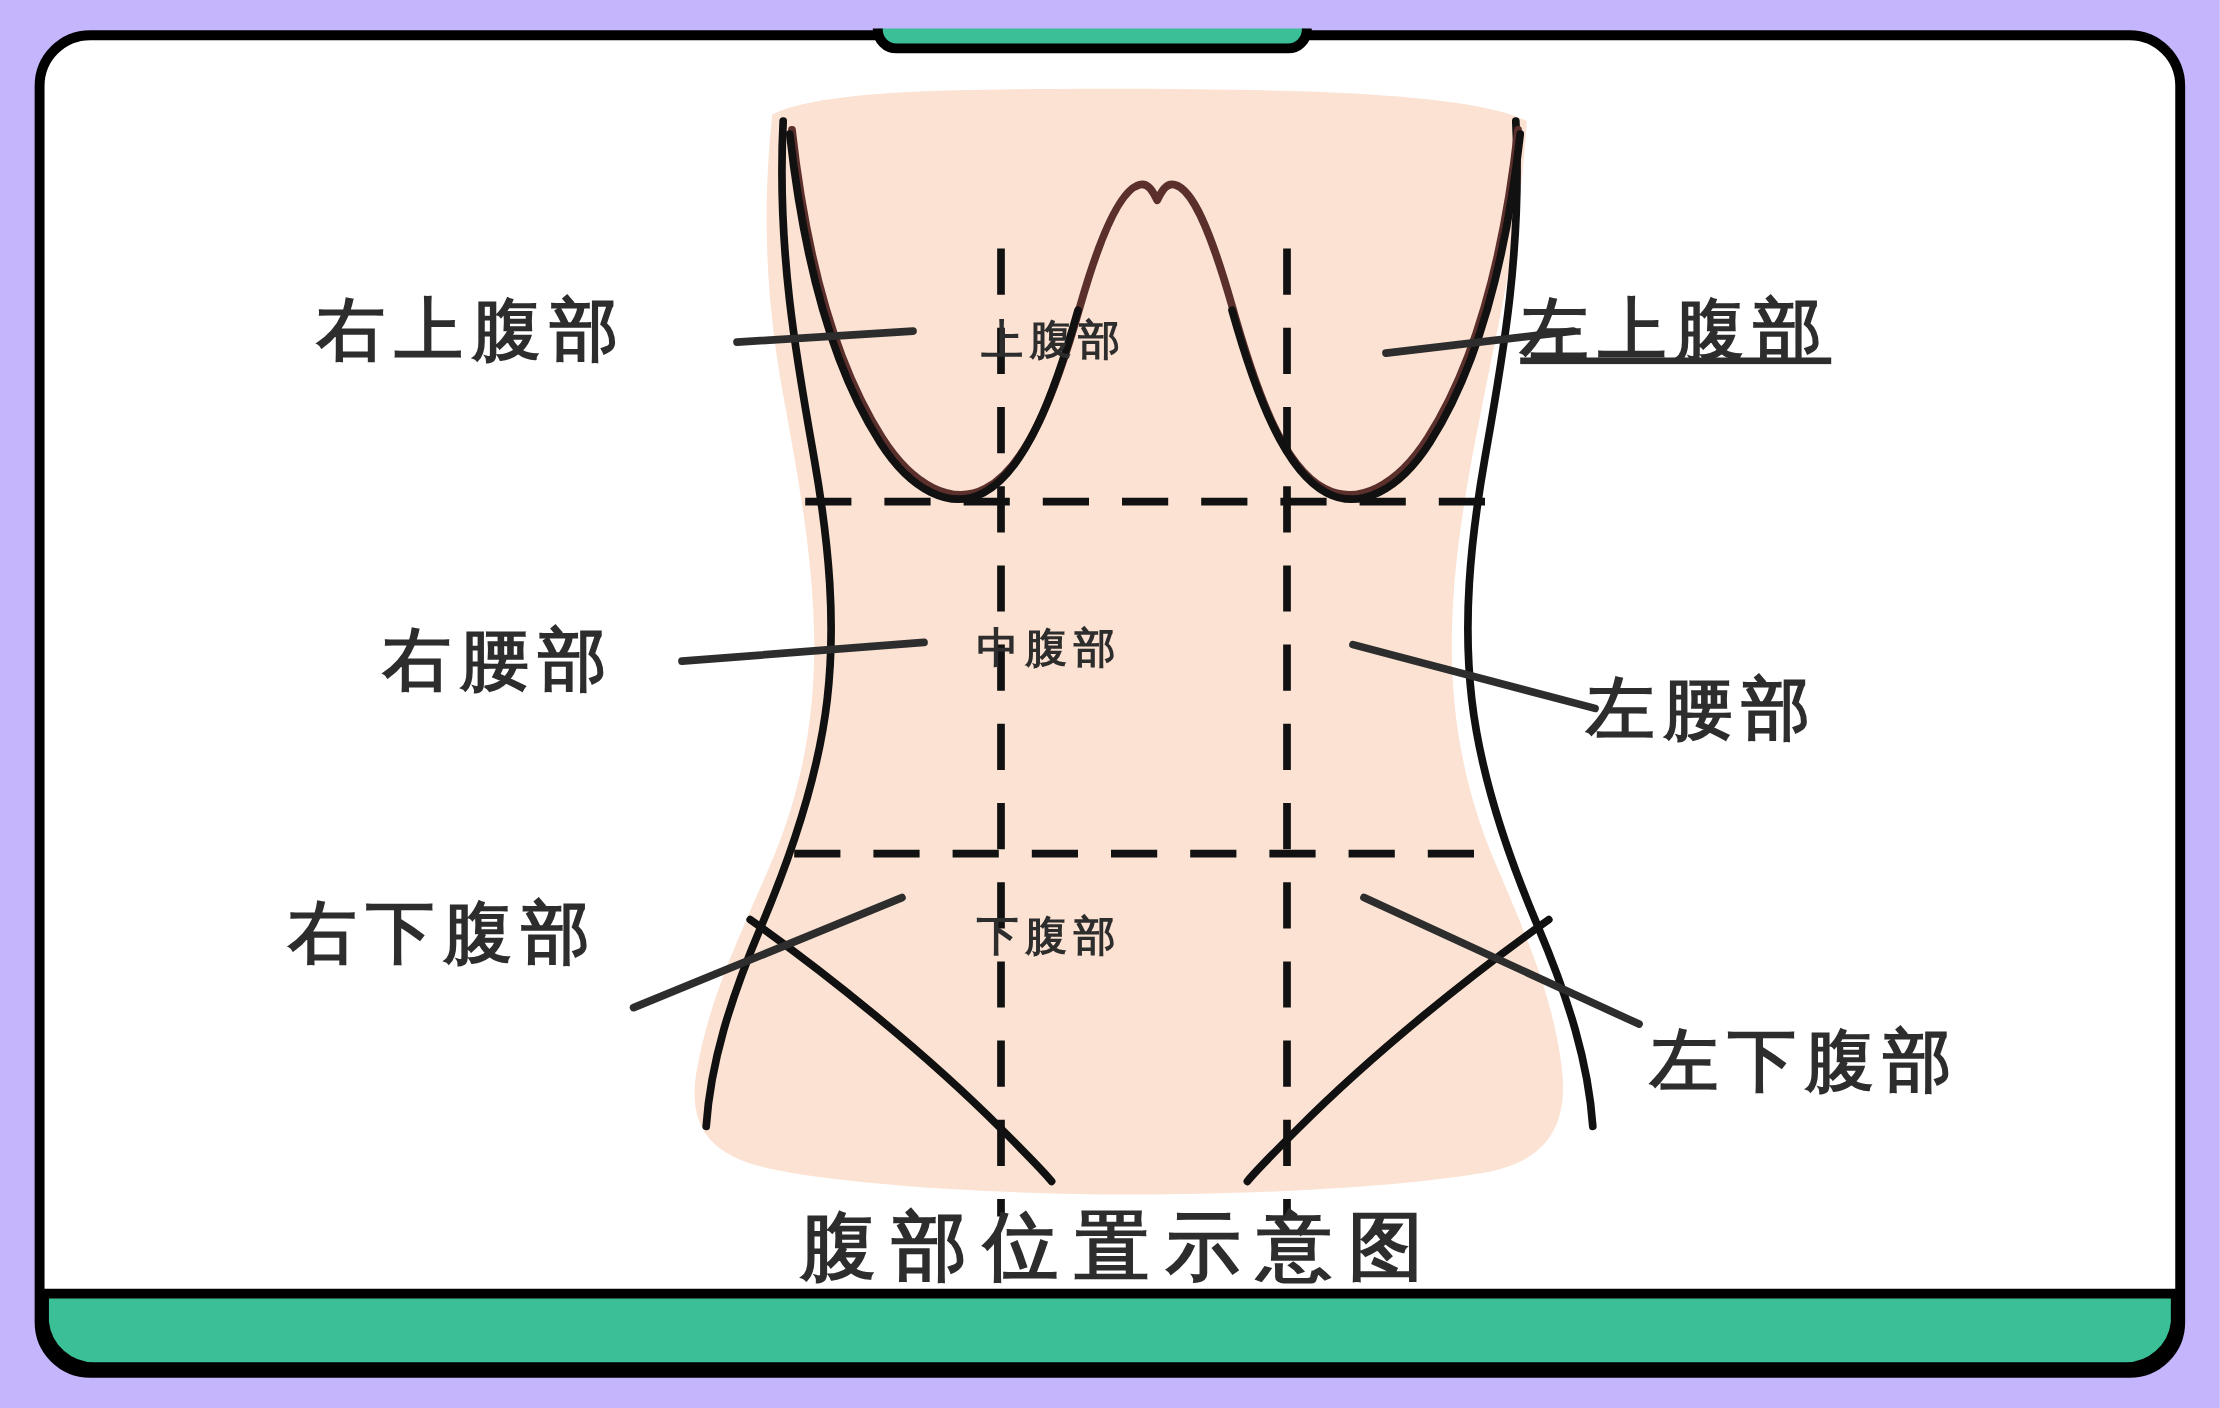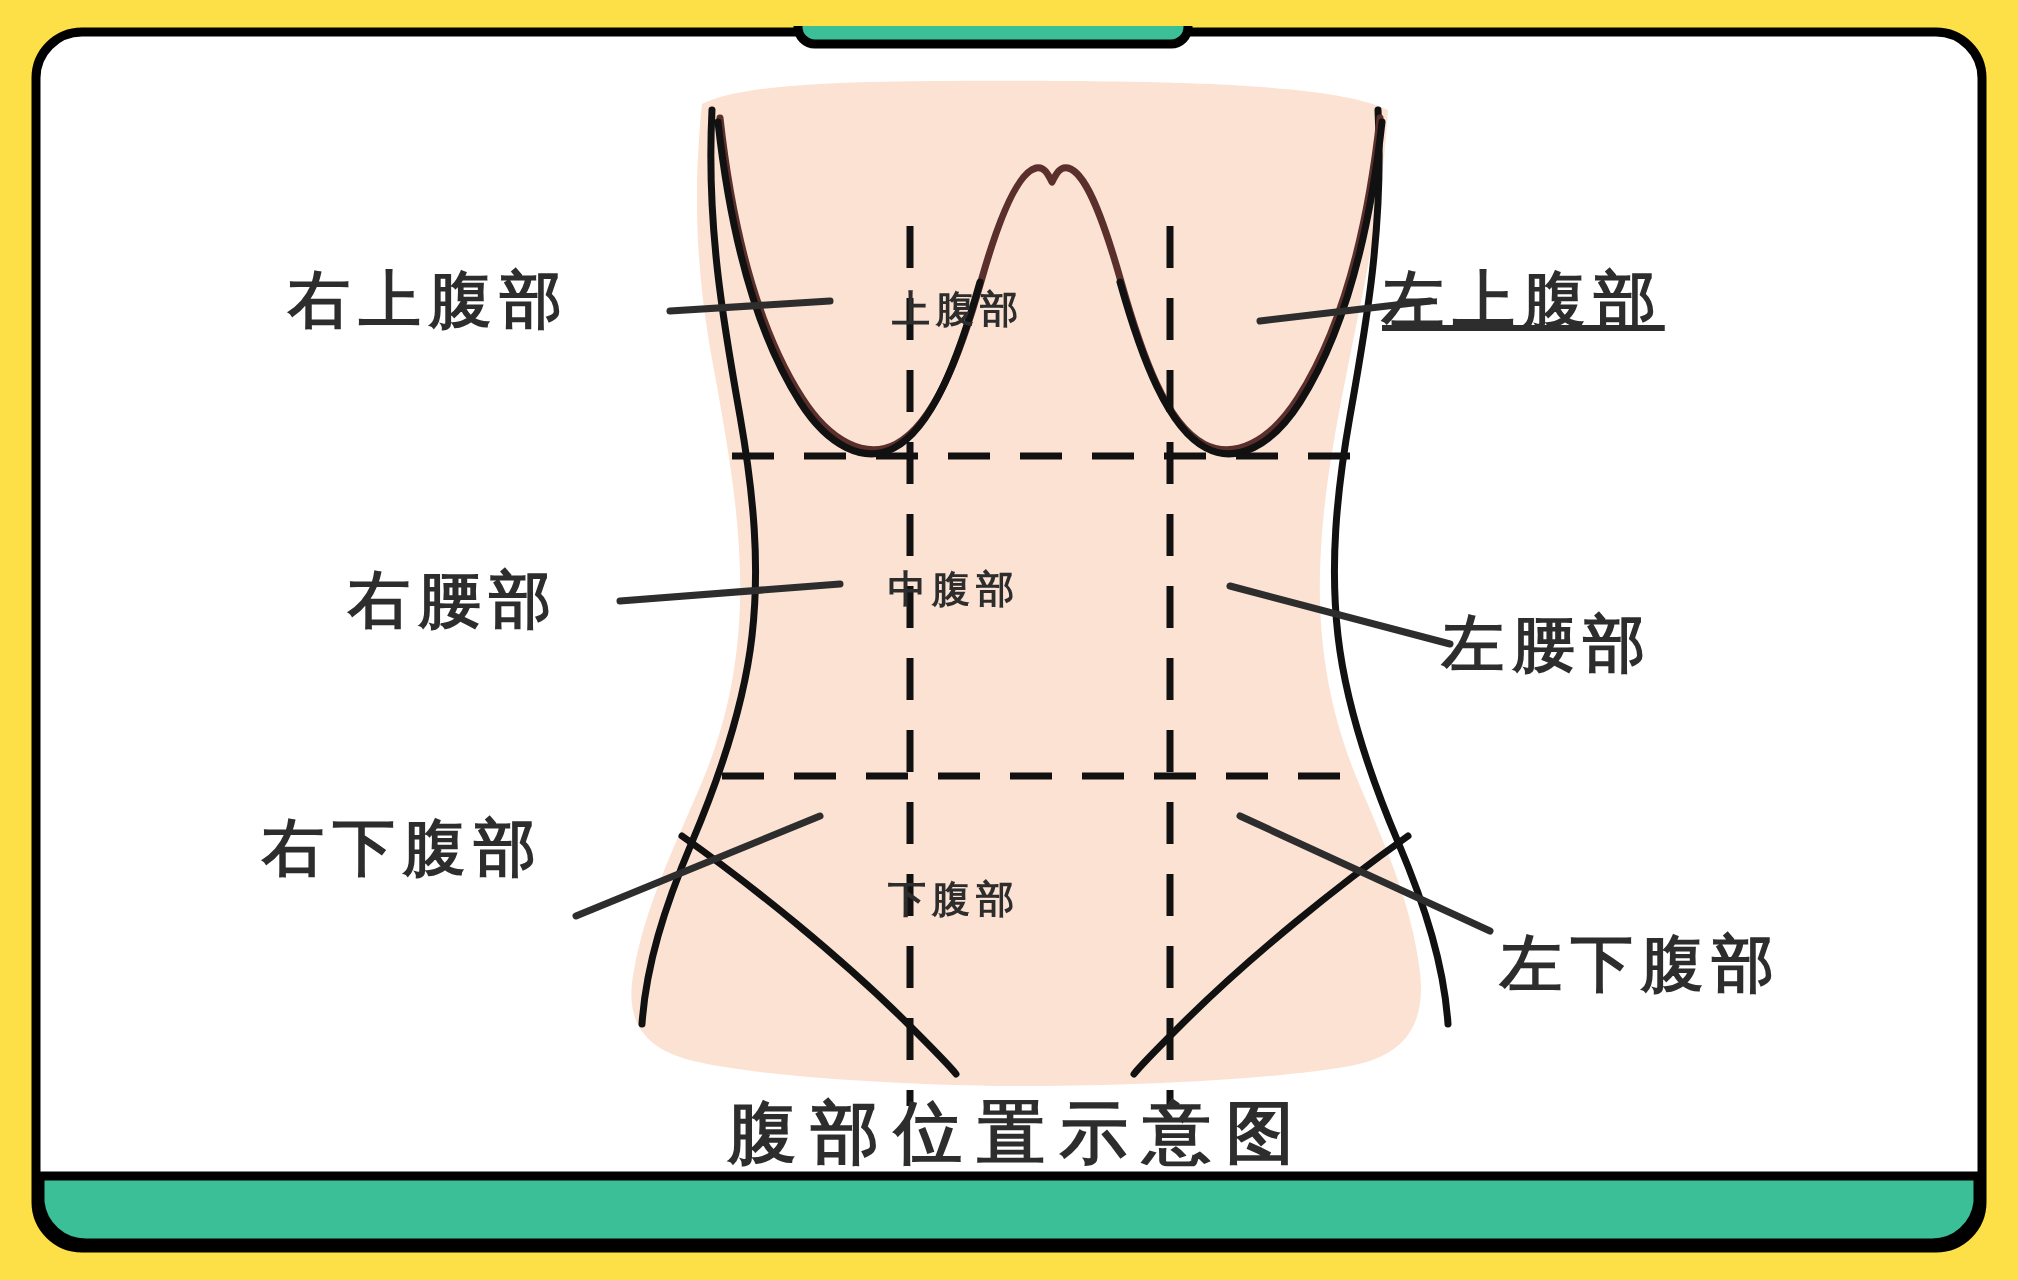--- a/index.html
+++ b/index.html
@@ -1,18 +1,18 @@
 <!DOCTYPE html>
 <html><head>
 <meta charset="utf-8">
 <style>
   html,body{margin:0;padding:0;background:#ffffff;}
   body{width:2018px;height:1280px;overflow:hidden;
        font-family:"Liberation Sans","DejaVu Sans",sans-serif;}
-  #stage{position:relative;width:2018px;height:1280px;background:#fde047;}
+  #stage{position:relative;width:2018px;height:1280px;background:#c4b5fd;}
   #card{position:absolute;left:30px;top:26px;width:1958px;height:1228px;box-sizing:border-box;}
   svg.layer{position:absolute;left:0;top:0;}
   .lbl{position:absolute;white-space:nowrap;color:#2d2d2d;
        font-family:"Liberation Sans","DejaVu Sans",sans-serif;
        font-weight:700;letter-spacing:.14em;}
   .lbl-outer{font-size:62px;}
   .lbl-inner{font-size:38px;letter-spacing:.16em;}
   .title{position:absolute;font-size:68px;font-weight:700;color:#2d2d2d;
          letter-spacing:.22em;white-space:nowrap;}
 </style>
@@ -112,20 +112,20 @@
     <div class="lbl lbl-outer" style="left:1352px;top:232px;text-decoration:underline;">左上腹部</div>
 
     <div class="lbl lbl-inner" style="left:858px;top:538px;">中腹部</div>
 
     <div class="lbl lbl-outer" style="left:318px;top:532px;">右腰部</div>
 
     <div class="lbl lbl-outer" style="left:1412px;top:576px;">左腰部</div>
 
     <div class="lbl lbl-outer" style="left:232px;top:780px;">右下腹部</div>
 
-    <div class="lbl lbl-inner" style="left:858px;top:800px;margin-top:48px;">下腹部</div>
+    <div class="lbl lbl-inner" style="left:858px;top:800px;">下腹部</div>
 
     <div class="lbl lbl-outer" style="left:1470px;top:862px;margin-top:34px;">左下腹部</div>
 
     <div class="title" style="left:698px;top:1062px;">腹部位置示意图</div>
 
   </div>
 </div>
 
 </body></html>

